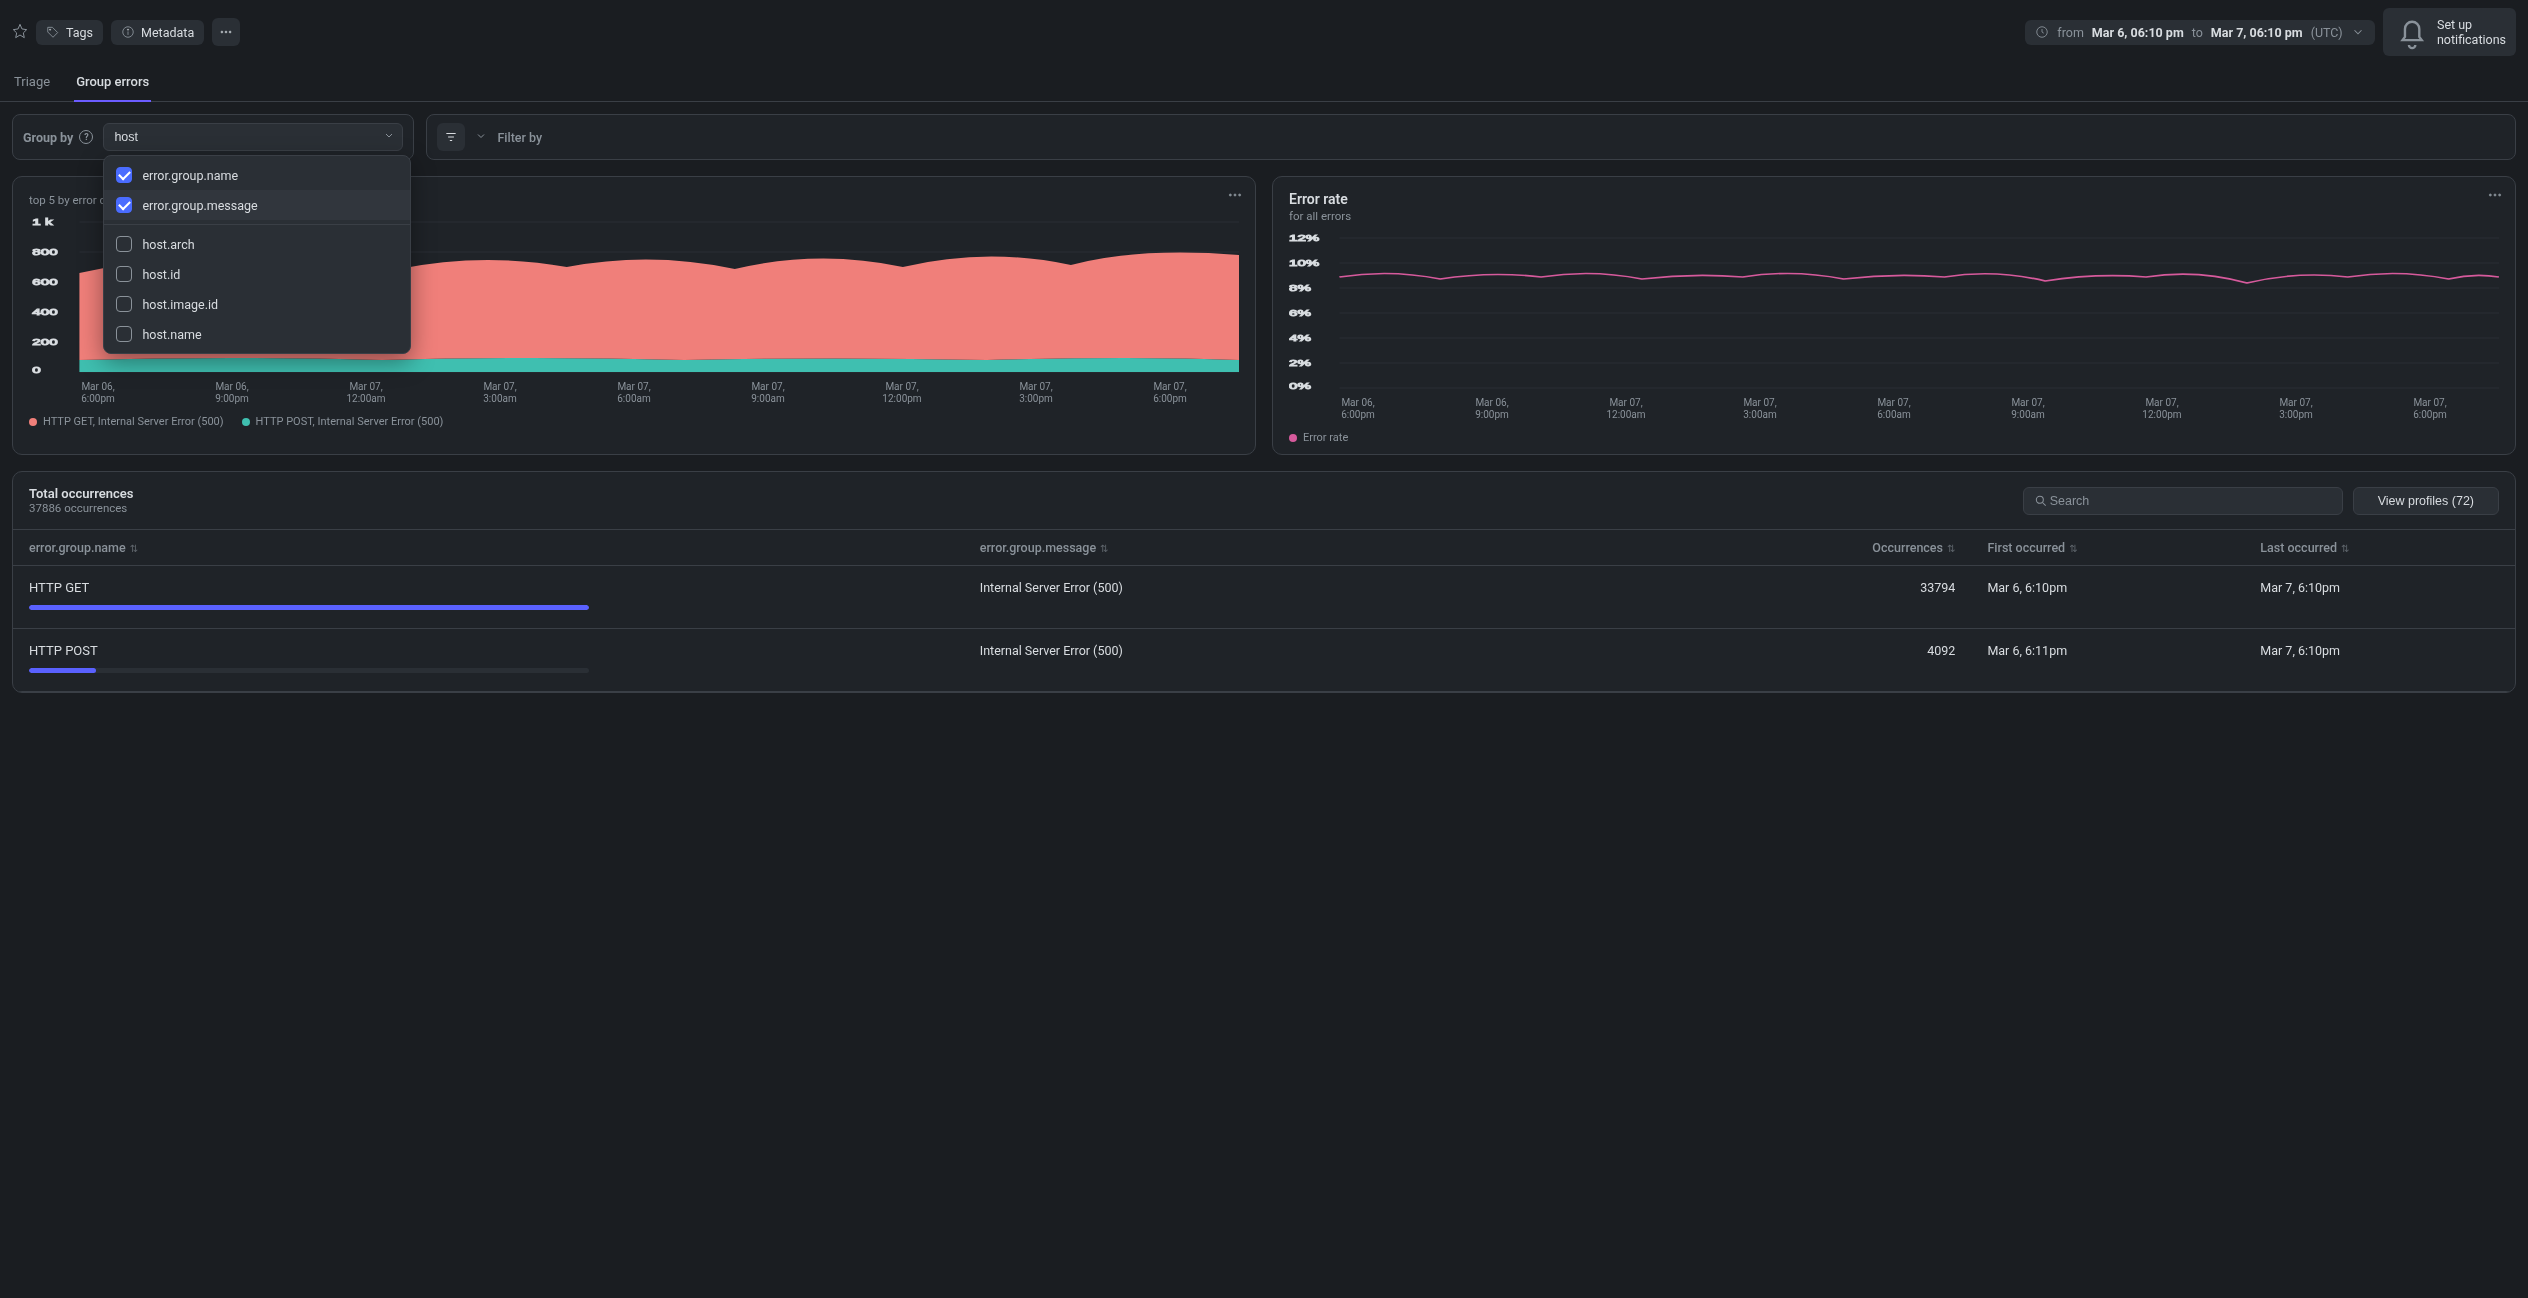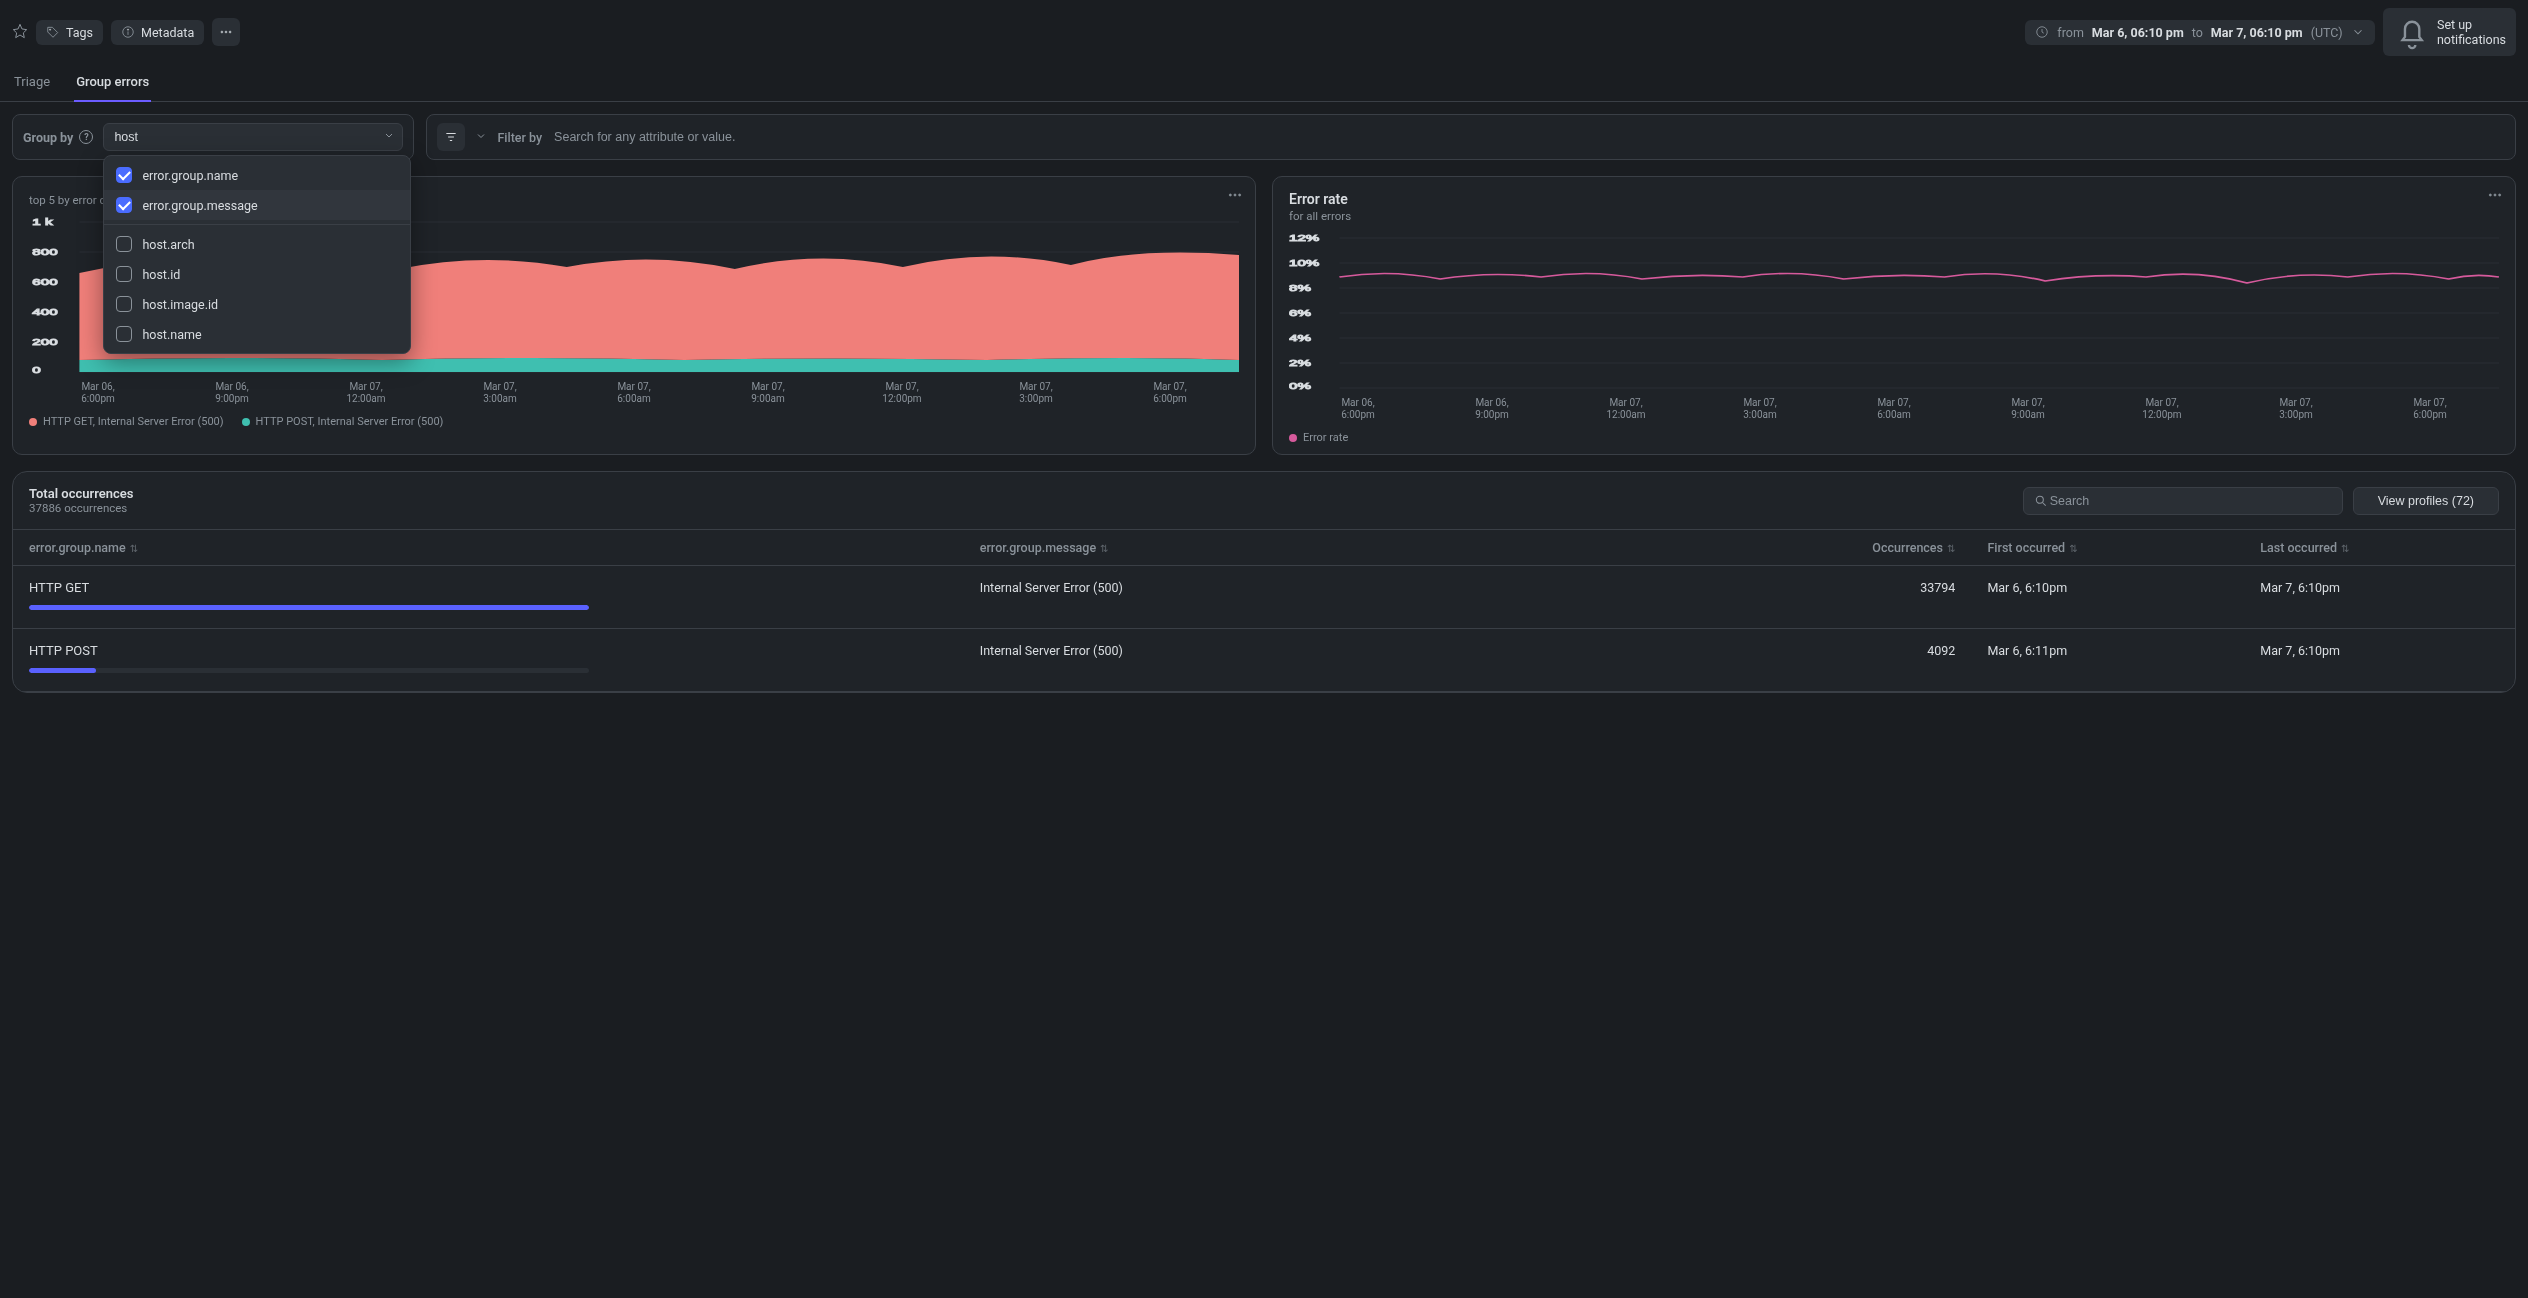--- a/index.html
+++ b/index.html
@@ -151,21 +151,21 @@
     display:flex; justify-content:space-between; font-size:10px; color:var(--text-dim);
     margin-top:4px; padding:0 2px;
   }
   .xaxis span{ flex:1; text-align:center; white-space:pre-line; line-height:1.2;}
   .legend { display:flex; gap:18px; margin-top:10px; font-size:11px; color:var(--text-dim);}
   .legend-item{display:flex;align-items:center;gap:6px;}
   .legend-dot{width:8px;height:8px;border-radius:50%;}
   
   .table-section { padding:0 12px 24px; }
   .table-card {
-    background:var(--bg-panel); border:1px solid var(--border); border-radius:15px;
+    background:var(--bg-panel); border:1px solid var(--border); border-radius:10px;
     overflow:hidden;
   }
   .table-header {
     display:flex; align-items:center; padding:14px 16px;
   }
   .th-title{font-size:13px; font-weight:600;}
   .th-sub{font-size:11.5px; color:var(--text-dim);}
   .search-wrap{
     margin-left:auto; display:flex; align-items:center; 
     background:var(--bg-elevated); border:1px solid var(--border); border-radius:6px;
@@ -316,21 +316,20 @@
       <svg viewBox="0 0 24 24">
           <path d="M4 6h16M7 12h10M10 18h4" stroke="#d8dce0" stroke-width="1.8"></path>
         </svg>
     </span>
     <span>
       <svg width="12" height="12" viewBox="0 0 24 24">
           <path d="M6 9l6 6 6-6" stroke="#8a929a" stroke-width="2"></path>
         </svg>
     </span>
     <span class="filterby-label">Filter by</span>
-    <input class="filterby-input" placeholder="Search for any attribute or value." style="">
   </div>
 </div>
 
 <div class="charts">
 
   <div class="chart-card">
     <div class="chart-sub">top 5 by error count</div>
     <span class="chart-menu">
       <svg width="16" height="16" viewBox="0 0 24 24">
           <circle cx="5" cy="12" r="1.6" fill="#8a929a"></circle>

